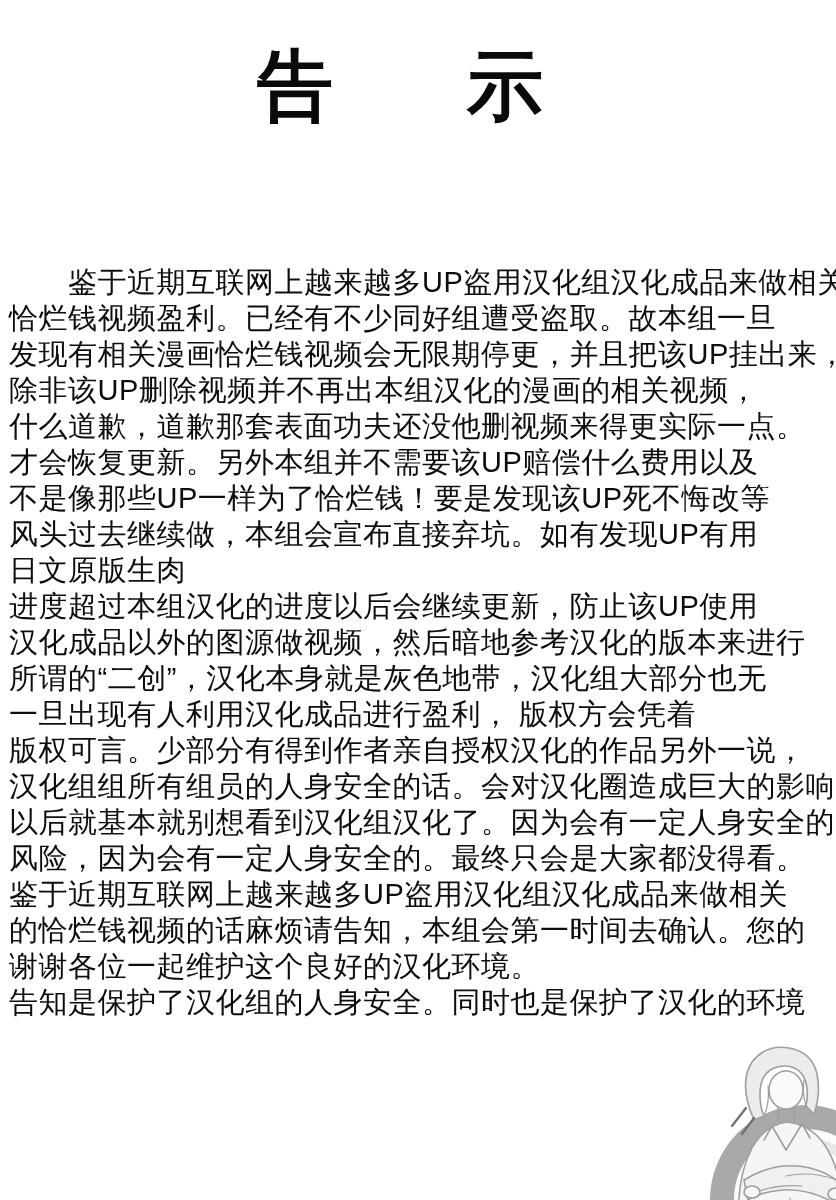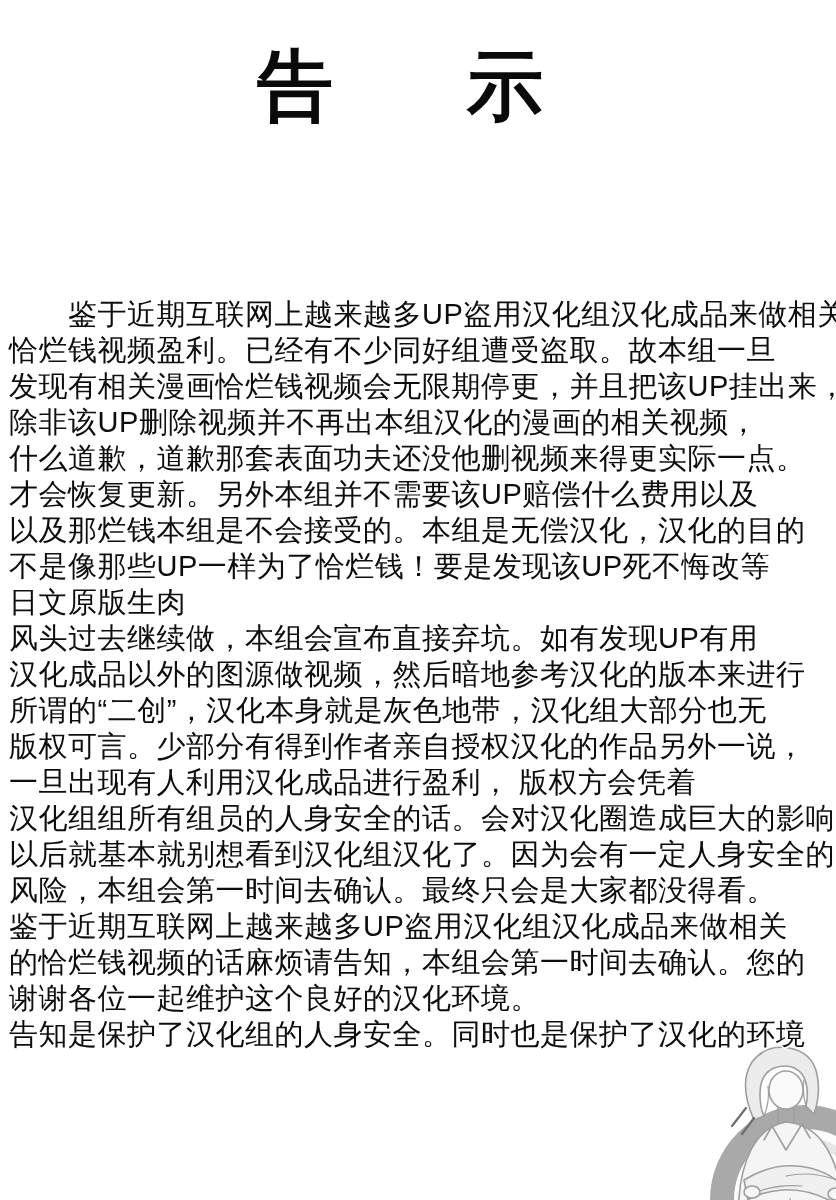--- a/index.html
+++ b/index.html
@@ -24,21 +24,21 @@
     gap: 134px;
     font-size: 76px;
     line-height: 1.05;
     font-weight: 900;
     color: #0a0a0a;
     z-index: 2;
   }
   
   .notice-text {
     position: absolute;
-    top: 296px; left: 9px; right: 0;
+    top: 264px; left: 9px; right: 0;
     z-index: 2;
     color: #0d0d0d;
     font-size: 29px;
     line-height: 36px;
     font-weight: 500;
     letter-spacing: 0.5px;
   }
   .notice-text .line {
     white-space: pre;
     
@@ -113,30 +113,30 @@
     <span>示</span>
   </h1>
 
   <div class="notice-text">
       <div class="line">　　鉴于近期互联网上越来越多UP盗用汉化组汉化成品来做相关</div>
       <div class="line">恰烂钱视频盈利。已经有不少同好组遭受盗取。故本组一旦</div>
       <div class="line">发现有相关漫画恰烂钱视频会无限期停更，并且把该UP挂出来，</div>
       <div class="line">除非该UP删除视频并不再出本组汉化的漫画的相关视频，</div>
       <div class="line">什么道歉，道歉那套表面功夫还没他删视频来得更实际一点。</div>
       <div class="line">才会恢复更新。另外本组并不需要该UP赔偿什么费用以及</div>
-      <div class="line">以及那烂钱本组是不会接受的。本组是无偿汉化，汉化的目的</div>
       <div class="line">不是像那些UP一样为了恰烂钱！要是发现该UP死不悔改等</div>
+      <div class="line">风头过去继续做，本组会宣布直接弃坑。如有发现UP有用</div>
       <div class="line">日文原版生肉</div>
-      <div class="line">风头过去继续做，本组会宣布直接弃坑。如有发现UP有用</div>
+      <div class="line">进度超过本组汉化的进度以后会继续更新，防止该UP使用</div>
       <div class="line">汉化成品以外的图源做视频，然后暗地参考汉化的版本来进行</div>
       <div class="line">所谓的“二创”，汉化本身就是灰色地带，汉化组大部分也无</div>
+      <div class="line">一旦出现有人利用汉化成品进行盈利， 版权方会凭着</div>
       <div class="line">版权可言。少部分有得到作者亲自授权汉化的作品另外一说，</div>
-      <div class="line">一旦出现有人利用汉化成品进行盈利， 版权方会凭着</div>
       <div class="line">汉化组组所有组员的人身安全的话。会对汉化圈造成巨大的影响，</div>
       <div class="line">以后就基本就别想看到汉化组汉化了。因为会有一定人身安全的</div>
-      <div class="line">风险，本组会第一时间去确认。最终只会是大家都没得看。</div>
+      <div class="line">风险，因为会有一定人身安全的。最终只会是大家都没得看。</div>
       <div class="line">鉴于近期互联网上越来越多UP盗用汉化组汉化成品来做相关</div>
       <div class="line">的恰烂钱视频的话麻烦请告知，本组会第一时间去确认。您的</div>
       <div class="line">谢谢各位一起维护这个良好的汉化环境。</div>
       <div class="line">告知是保护了汉化组的人身安全。同时也是保护了汉化的环境</div>
     </div>
 
 </div>
 
 </body></html>

